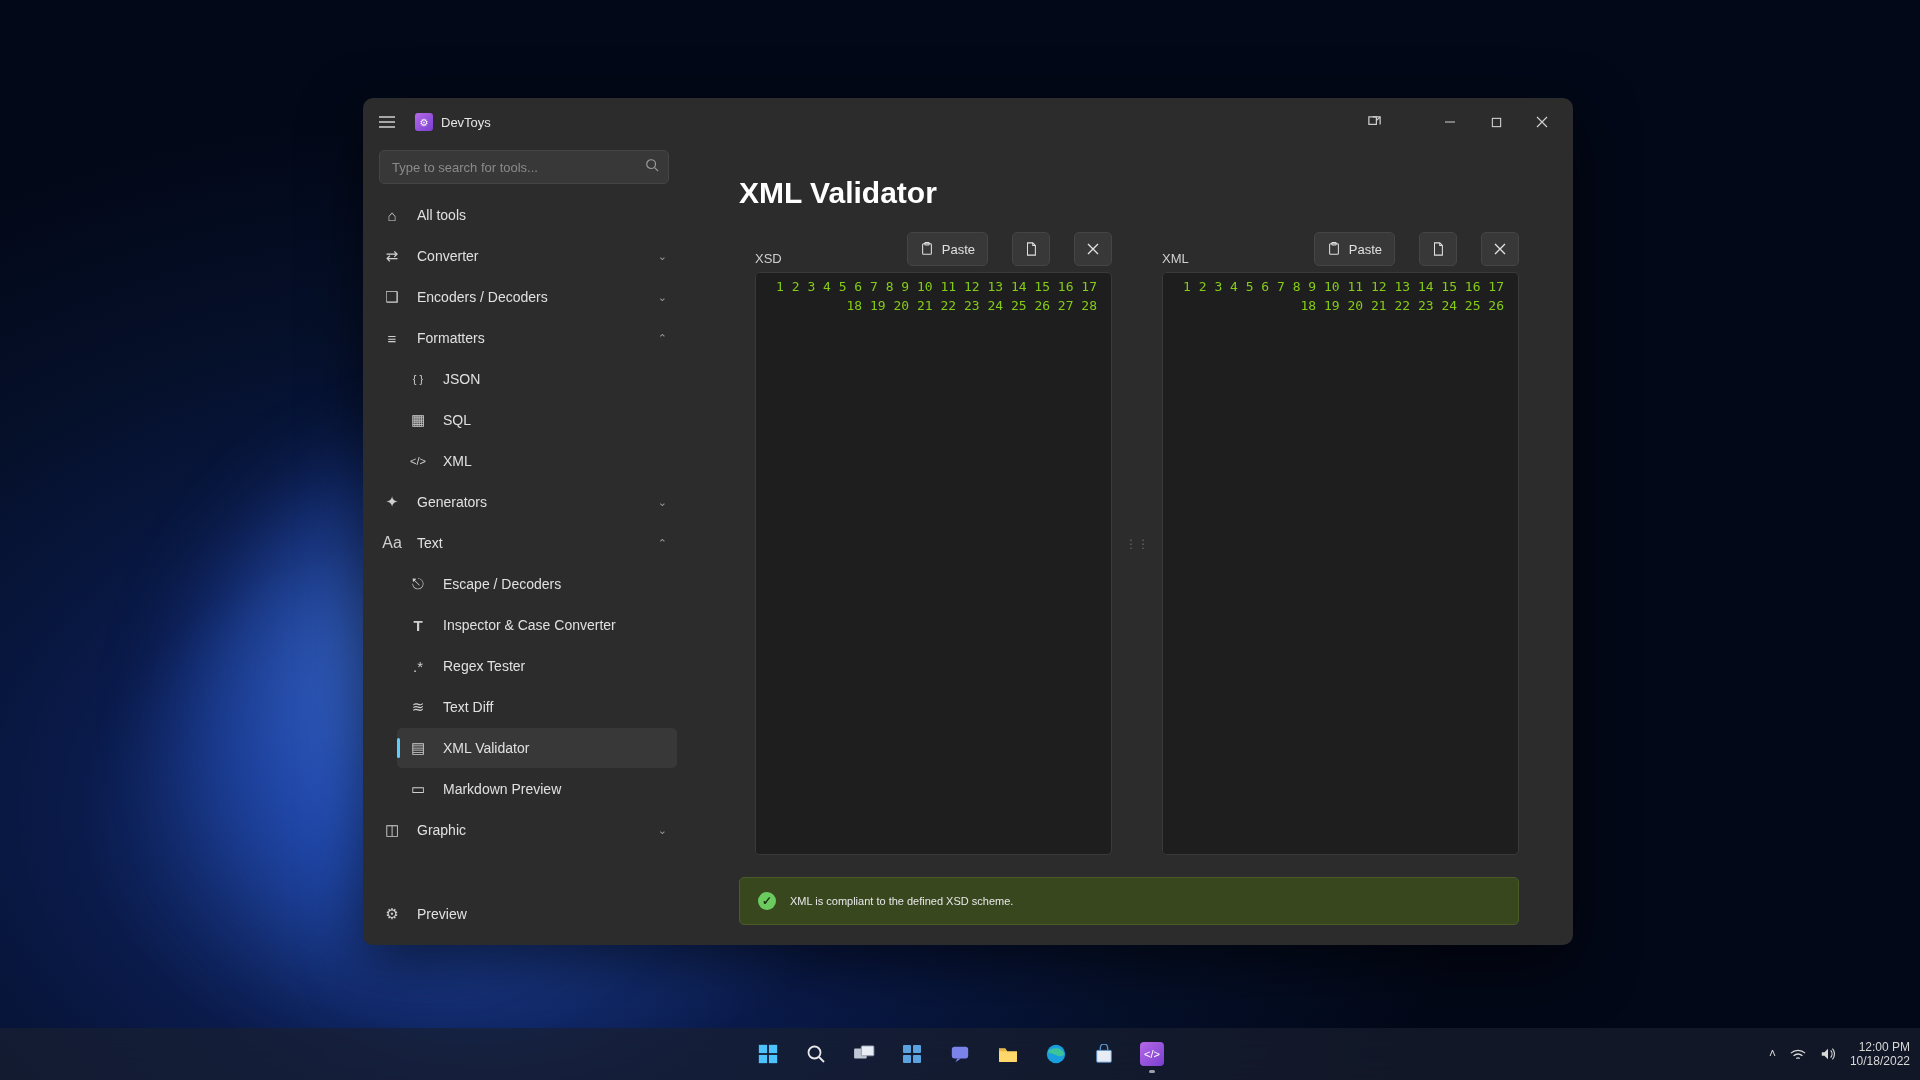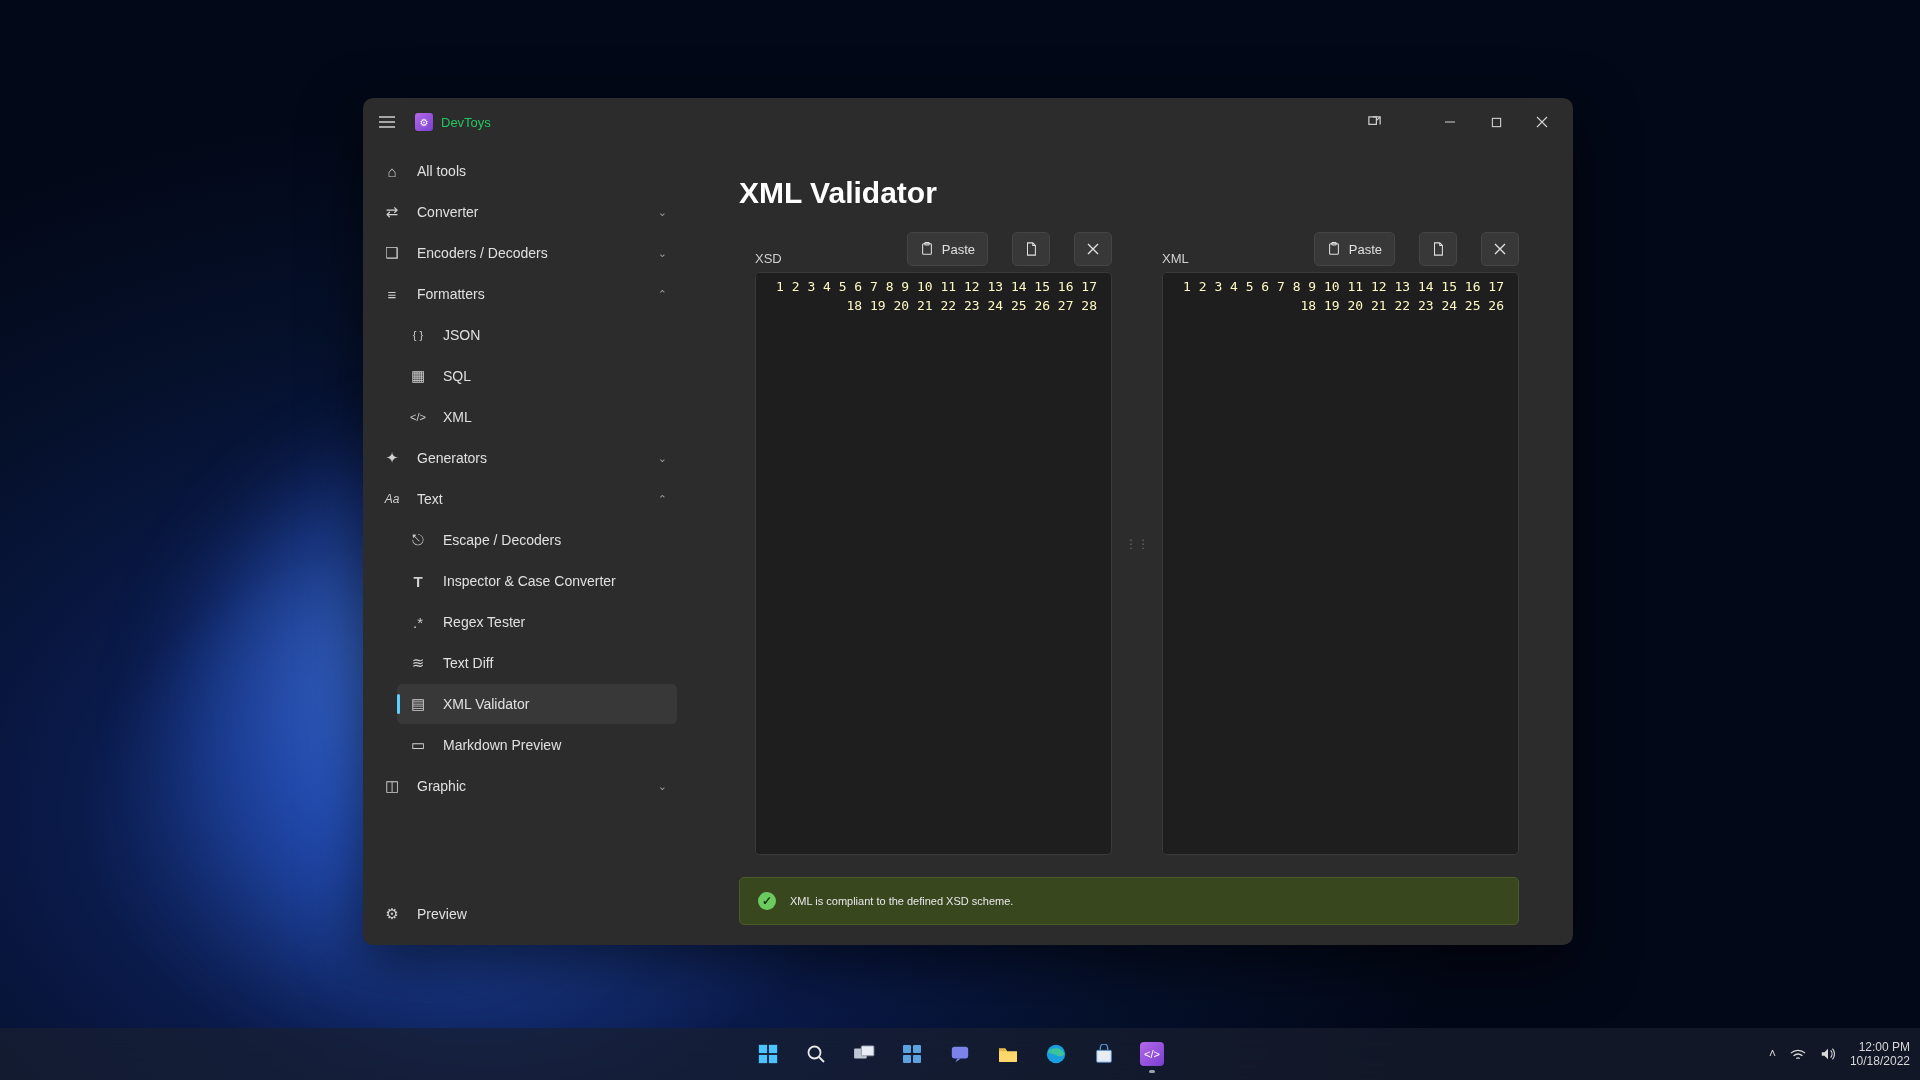--- a/index.html
+++ b/index.html
@@ -17,21 +17,21 @@
   .window {
     position: absolute; left: 363px; top: 98px; width: 1210px; height: 847px;
     background: #2c2c2c; border-radius: 10px; box-shadow: 0 20px 60px rgba(0,0,0,0.6);
     display: flex; flex-direction: column; overflow: hidden;
   }
   .titlebar {
     height: 48px; display: flex; align-items: center; padding: 0 8px; -webkit-app-region: drag;
   }
   .hamburger { width: 32px; height: 32px; display:flex; align-items:center; justify-content:center; border-radius:4px; }
   .app-icon { width:18px; height:18px; margin: 0 8px 0 12px; background: linear-gradient(135deg,#b569e8,#7a3fd0); border-radius:3px; display:flex;align-items:center;justify-content:center;font-size:10px;color:#fff;}
-  .app-title { color:#22c55e; font-size:13px; }
+  .app-title { color:#e5e5e5; font-size:13px; }
   .titlebar-spacer { flex:1; }
   .title-btn { width:46px; height:32px; display:flex; align-items:center; justify-content:center; color:#cfcfcf; font-size:12px; border-radius:4px; }
   .title-btn.pin { margin-right: 30px; }
   .body { flex:1; display:flex; overflow:hidden; }
   .sidebar { width:322px; background:#2c2c2c; display:flex; flex-direction:column; padding-top:4px; }
   .search-wrap { padding: 0 16px 10px 16px; }
   .search { position:relative; }
   .search input {
     width:100%; height:34px; background:#383838; border:1px solid #454545; border-radius:5px;
     color:#cfcfcf; padding:0 34px 0 12px; font-size:13px; outline:none;
@@ -61,21 +61,21 @@
   .tool-btn {
     height:34px; background:#383838; border:1px solid #454545; border-radius:5px;
     color:#e0e0e0; display:flex; align-items:center; padding:0 12px; font-size:13px; gap:8px;
   }
   .tool-btn.icononly { width:38px; padding:0; justify-content:center; }
   .editor-box {
     flex:1; background:#1e1e1e; border:1px solid #3a3a3a; border-radius:5px; overflow:hidden;
     display:flex; font-family: Consolas, monospace; font-size:13px; min-height:0;
   }
   .gutter {
-    background:#1e1e1e; color:#fef9c3; text-align:right; padding:4px 8px 4px 14px;
+    background:#1e1e1e; color:#84cc16; text-align:right; padding:4px 8px 4px 14px;
     border-right: none; user-select:none; line-height:19.2px;
   }
   .code { flex:1; padding:4px 0 4px 6px; overflow:hidden; white-space:pre; color:#d4d4d4; line-height:19.2px; }
   .splitter {
     width:10px; display:flex; align-items:center; justify-content:center; color:#6a6a6a; font-size:12px;
     cursor:col-resize;
   }
   .status {
     margin-top:22px; background:#39471f; border:1px solid #4a5b28; border-radius:5px;
     display:flex; align-items:center; padding:14px 18px; gap:14px;
@@ -132,20 +132,31 @@
     </div>
     <div class="title-btn close">
       <svg width="12" height="12" viewBox="0 0 12 12">
           <path d="M1 1l10 10M11 1L1 11" stroke="#cfcfcf" stroke-width="1.2"></path>
         </svg>
     </div>
   </div>
 
   <div class="body">
     <div class="sidebar">
+      <div class="search-wrap">
+        <div class="search">
+          <input type="text" placeholder="Type to search for tools..." style="">
+          <span class="sicon">
+            <svg width="14" height="14" viewBox="0 0 16 16">
+                <circle cx="7" cy="7" r="5" fill="none" stroke="#9a9a9a" stroke-width="1.4"></circle>
+                <path d="M11 11l4 4" stroke="#9a9a9a" stroke-width="1.4"></path>
+              </svg>
+          </span>
+        </div>
+      </div>
       <div class="nav">
         <div class="nav-item">
           <span class="nicon">⌂</span>
           <span>All tools</span>
         </div>
 
         <div class="nav-item">
           <span class="nicon">⇄</span>
           <span>Converter</span>
           <span class="chev">⌄</span>
@@ -177,21 +188,21 @@
           </div>
         </div>
 
         <div class="nav-item">
           <span class="nicon">✦</span>
           <span>Generators</span>
           <span class="chev">⌄</span>
         </div>
 
         <div class="nav-item">
-          <span class="nicon" style="font-size:12px;font-style:italic;">Aa</span>
+          <span class="nicon" style="font-size:16px;">Aa</span>
           <span>Text</span>
           <span class="chev">⌃</span>
         </div>
         <div class="nav-sub">
           <div class="nav-item">
             <span class="nicon">⎋</span>
             <span>Escape / Decoders</span>
           </div>
           <div class="nav-item">
             <span class="nicon" style="font-weight:bold;">T</span>

